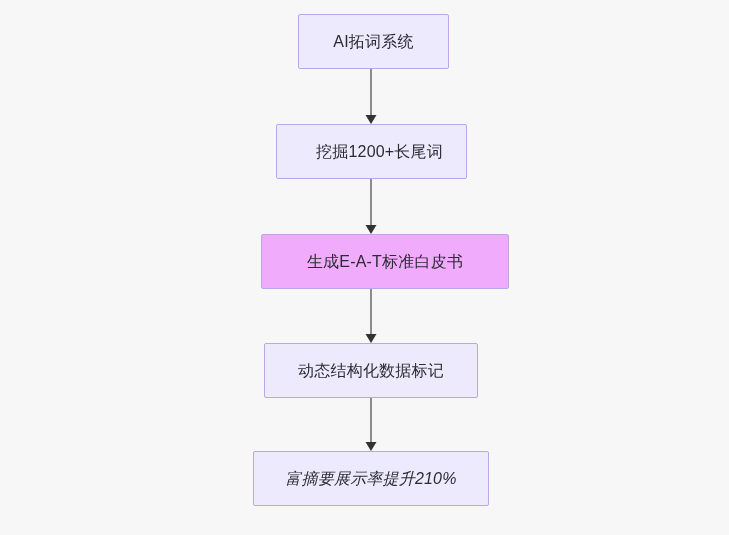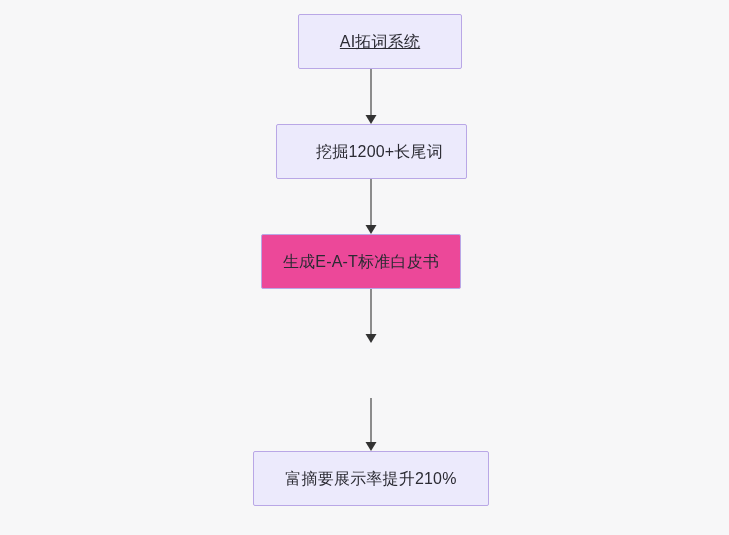--- a/index.html
+++ b/index.html
@@ -62,25 +62,28 @@
       <polygon class="edge-head" points="4.5,46 15.5,46 10,55"></polygon>
     </svg>
     <svg class="edge" width="20" height="54" style="left: 361px; top: 289px;">
       <line class="edge-line" x1="10" y1="0" x2="10" y2="46"></line>
       <polygon class="edge-head" points="4.5,45 15.5,45 10,54"></polygon>
     </svg>
     <svg class="edge" width="20" height="53" style="left: 361px; top: 398px;">
       <line class="edge-line" x1="10" y1="0" x2="10" y2="45"></line>
       <polygon class="edge-head" points="4.5,44 15.5,44 10,53"></polygon>
     </svg>
-    <div class="node" style="left: 298px; top: 14px; width: 164px; height: 55px; background: rgb(236, 234, 252); border-color: rgb(185, 167, 230); color: rgb(43, 43, 51); text-decoration: underline;">
+    <div class="node" style="left: 298px; top: 14px; width: 151px; height: 55px; background: rgb(236, 234, 252); border-color: rgb(185, 167, 230); color: rgb(43, 43, 51);">
       <span class="node-label">AI拓词系统</span>
     </div>
     <div class="node" style="left: 276px; top: 124px; width: 191px; height: 55px; background: rgb(236, 234, 252); border-color: rgb(185, 167, 230); color: rgb(43, 43, 51); padding-left: 16px;">
       <span class="node-label">挖掘1200+长尾词</span>
     </div>
-    <div class="node" style="left: 261px; top: 234px; width: 200px; height: 55px; background: #ec4899; border-color: rgb(185, 167, 230); color: rgb(43, 43, 51);">
+    <div class="node" style="left: 261px; top: 234px; width: 248px; height: 55px; background: #f0abfc; border-color: rgb(185, 167, 230); color: rgb(43, 43, 51);">
       <span class="node-label">生成E-A-T标准白皮书</span>
     </div>
-    <div class="node" style="left: 253px; top: 451px; width: 236px; height: 55px; background: rgb(236, 234, 252); border-color: rgb(185, 167, 230); color: rgb(43, 43, 51);">
+    <div class="node" style="left: 264px; top: 343px; width: 214px; height: 55px; background: rgb(236, 234, 252); border-color: rgb(185, 167, 230); color: rgb(43, 43, 51);">
+      <span class="node-label">动态结构化数据标记</span>
+    </div>
+    <div class="node" style="left: 253px; top: 451px; width: 236px; height: 55px; background: rgb(236, 234, 252); border-color: rgb(185, 167, 230); color: rgb(43, 43, 51); font-style: italic;">
       <span class="node-label">富摘要展示率提升210%</span>
     </div>
   </div>
 
 </body></html>

